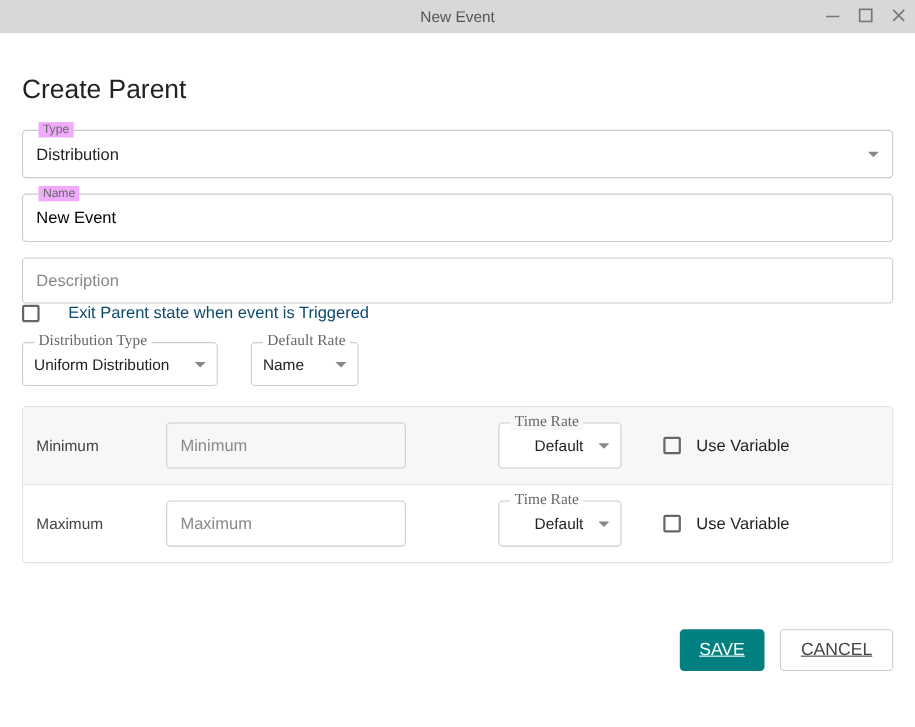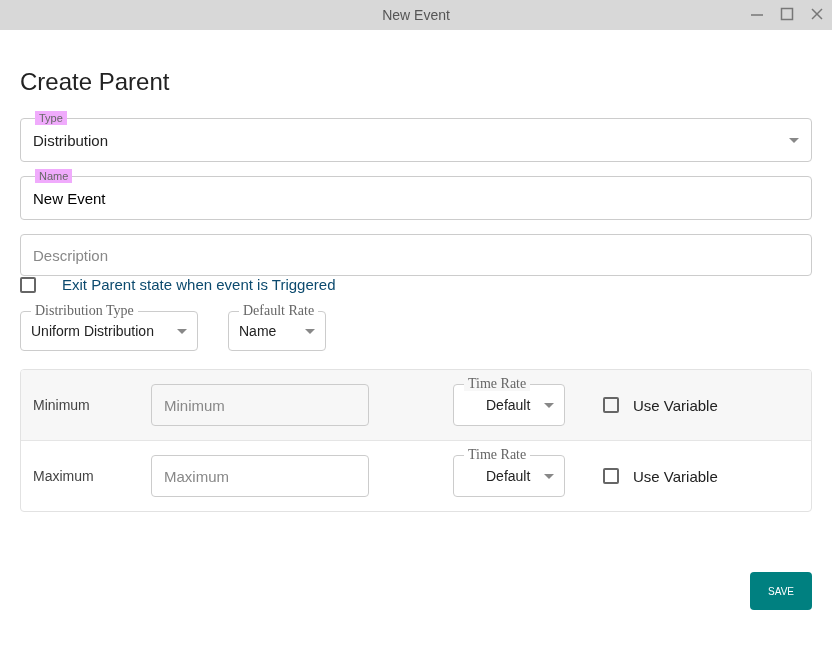--- a/index.html
+++ b/index.html
@@ -47,21 +47,21 @@
   .param-row:nth-child(1) .input-cell input { background: #f7f7f7; }
   .param-row .input-cell input::placeholder { color: #888; }
   .param-row .spacer { width: 72px; }
   .param-row .rate-cell { width: 150px; }
   .param-row .rate-cell .select-box { width: 112px; height: 42px; padding-left: 32px; }
   .param-row:nth-child(1) .rate-cell .select-box .floating-label { background: #f7f7f7; }
   .param-row .usevar-cell { display: flex; align-items: center; gap: 14px; }
   .param-row .usevar-cell .uv-label { font-size: 15px; color: #222; }
 
   .footer { display: flex; justify-content: flex-end; gap: 14px; padding: 40px 20px 20px 20px; }
-  .btn { height: 38px; padding: 0 18px; border-radius: 4px; font-size: 10px; cursor: pointer; display: flex; align-items: center; justify-content: center; }
+  .btn { height: 38px; padding: 0 18px; border-radius: 4px; font-size: 16px; cursor: pointer; display: flex; align-items: center; justify-content: center; text-decoration: underline; }
   .btn-primary { background: #008080; color: #fff; border: none; font-weight: 500; }
   .btn-secondary { background: #fff; color: #444; border: 1px solid #ccc; }
 </style>
 </head>
 <body>
 
 <div class="title-bar">
   <div class="title">New Event</div>
   <div class="controls">
     <span>
@@ -155,13 +155,14 @@
       <div class="usevar-cell">
         <div class="checkbox"></div>
         <span class="uv-label">Use Variable</span>
       </div>
     </div>
   </div>
 </div>
 
 <div class="footer">
   <div class="btn btn-primary">SAVE</div>
+  <div class="btn btn-secondary">CANCEL</div>
 </div>
 
 </body></html>

